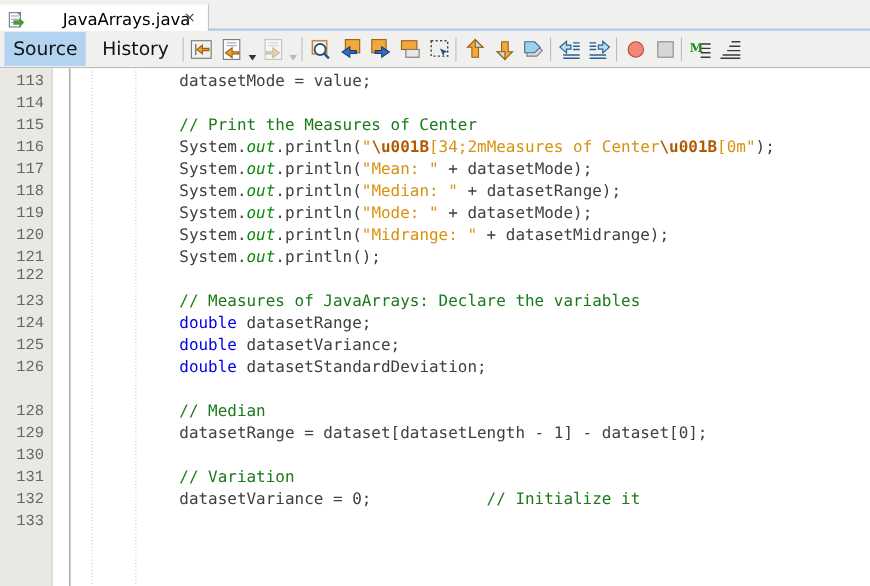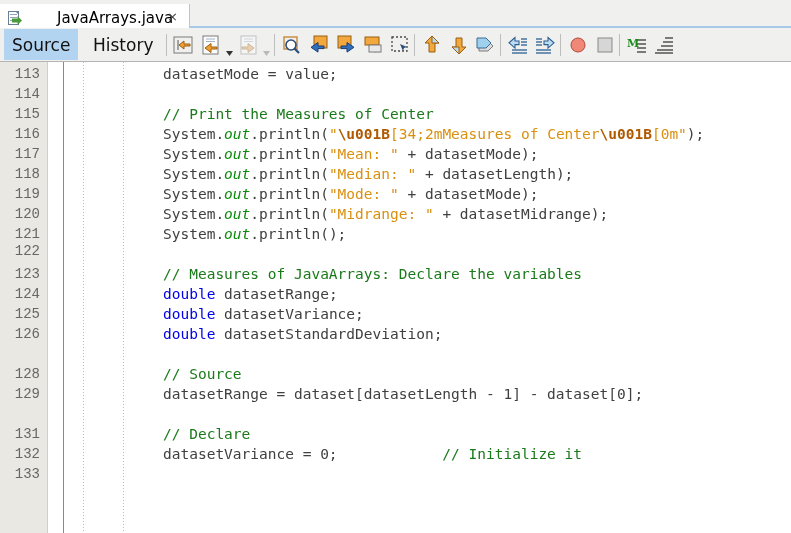--- a/index.html
+++ b/index.html
@@ -345,30 +345,31 @@
     <div class="glyphcol"></div>
     <div class="foldline"></div>
     <div class="indent-guide" id="guide1"></div>
     <div class="indent-guide" id="guide2"></div>
     <div class="codearea" id="codearea">
         <div class="row" style="top: 2px;"><div class="lnum">113</div><div class="ltext"><span class="pl">datasetMode = value;</span></div></div>
         <div class="row" style="top: 22px;"><div class="lnum">114</div><div class="ltext"></div></div>
         <div class="row" style="top: 42px;"><div class="lnum">115</div><div class="ltext"><span class="cm">// Print the Measures of Center</span></div></div>
         <div class="row" style="top: 62px;"><div class="lnum">116</div><div class="ltext"><span class="pl">System.</span><span class="fld">out</span><span class="pl">.println(</span><span class="st">"</span><span class="esc">\u001B</span><span class="st">[34;2mMeasures of Center</span><span class="esc">\u001B</span><span class="st">[0m"</span><span class="pl">);</span></div></div>
         <div class="row" style="top: 82px;"><div class="lnum">117</div><div class="ltext"><span class="pl">System.</span><span class="fld">out</span><span class="pl">.println(</span><span class="st">"Mean: "</span><span class="pl"> + datasetMode);</span></div></div>
-        <div class="row" style="top: 102px;"><div class="lnum">118</div><div class="ltext"><span class="pl">System.</span><span class="fld">out</span><span class="pl">.println(</span><span class="st">"Median: "</span><span class="pl"> + datasetLength);</span></div></div>
+        <div class="row" style="top: 102px;"><div class="lnum">118</div><div class="ltext"><span class="pl">System.</span><span class="fld">out</span><span class="pl">.println(</span><span class="st">"Median: "</span><span class="pl"> + datasetRange);</span></div></div>
         <div class="row" style="top: 122px;"><div class="lnum">119</div><div class="ltext"><span class="pl">System.</span><span class="fld">out</span><span class="pl">.println(</span><span class="st">"Mode: "</span><span class="pl"> + datasetMode);</span></div></div>
         <div class="row" style="top: 142px;"><div class="lnum">120</div><div class="ltext"><span class="pl">System.</span><span class="fld">out</span><span class="pl">.println(</span><span class="st">"Midrange: "</span><span class="pl"> + datasetMidrange);</span></div></div>
         <div class="row" style="top: 162px;"><div class="lnum">121</div><div class="ltext"><span class="pl">System.</span><span class="fld">out</span><span class="pl">.println();</span></div></div>
         <div class="row" style="top: 179px; padding-left: 36px;"><div class="lnum">122</div><div class="ltext"></div></div>
         <div class="row" style="top: 202px;"><div class="lnum">123</div><div class="ltext"><span class="cm">// Measures of JavaArrays: Declare the variables</span></div></div>
         <div class="row" style="top: 222px;"><div class="lnum">124</div><div class="ltext"><span class="kw">double</span><span class="pl"> datasetRange;</span></div></div>
         <div class="row" style="top: 242px;"><div class="lnum">125</div><div class="ltext"><span class="kw">double</span><span class="pl"> datasetVariance;</span></div></div>
         <div class="row" style="top: 262px;"><div class="lnum">126</div><div class="ltext"><span class="kw">double</span><span class="pl"> datasetStandardDeviation;</span></div></div>
-        <div class="row" style="top: 302px;"><div class="lnum">128</div><div class="ltext"><span class="cm">// Source</span></div></div>
+        <div class="row" style="top: 302px;"><div class="lnum">128</div><div class="ltext"><span class="cm">// Median</span></div></div>
         <div class="row" style="top: 322px;"><div class="lnum">129</div><div class="ltext"><span class="pl">datasetRange = dataset[datasetLength - 1] - dataset[0];</span></div></div>
-        <div class="row" style="top: 362px;"><div class="lnum">131</div><div class="ltext"><span class="cm">// Declare</span></div></div>
+        <div class="row" style="top: 342px;"><div class="lnum">130</div><div class="ltext"></div></div>
+        <div class="row" style="top: 362px;"><div class="lnum">131</div><div class="ltext"><span class="cm">// Variation</span></div></div>
         <div class="row" style="top: 382px;"><div class="lnum">132</div><div class="ltext"><span class="pl">datasetVariance = 0;            </span><span class="cm">// Initialize it</span></div></div>
         <div class="row" style="top: 402px;"><div class="lnum">133</div><div class="ltext"></div></div>
       </div>
   </div>
 
 </div>
 
 </body></html>

